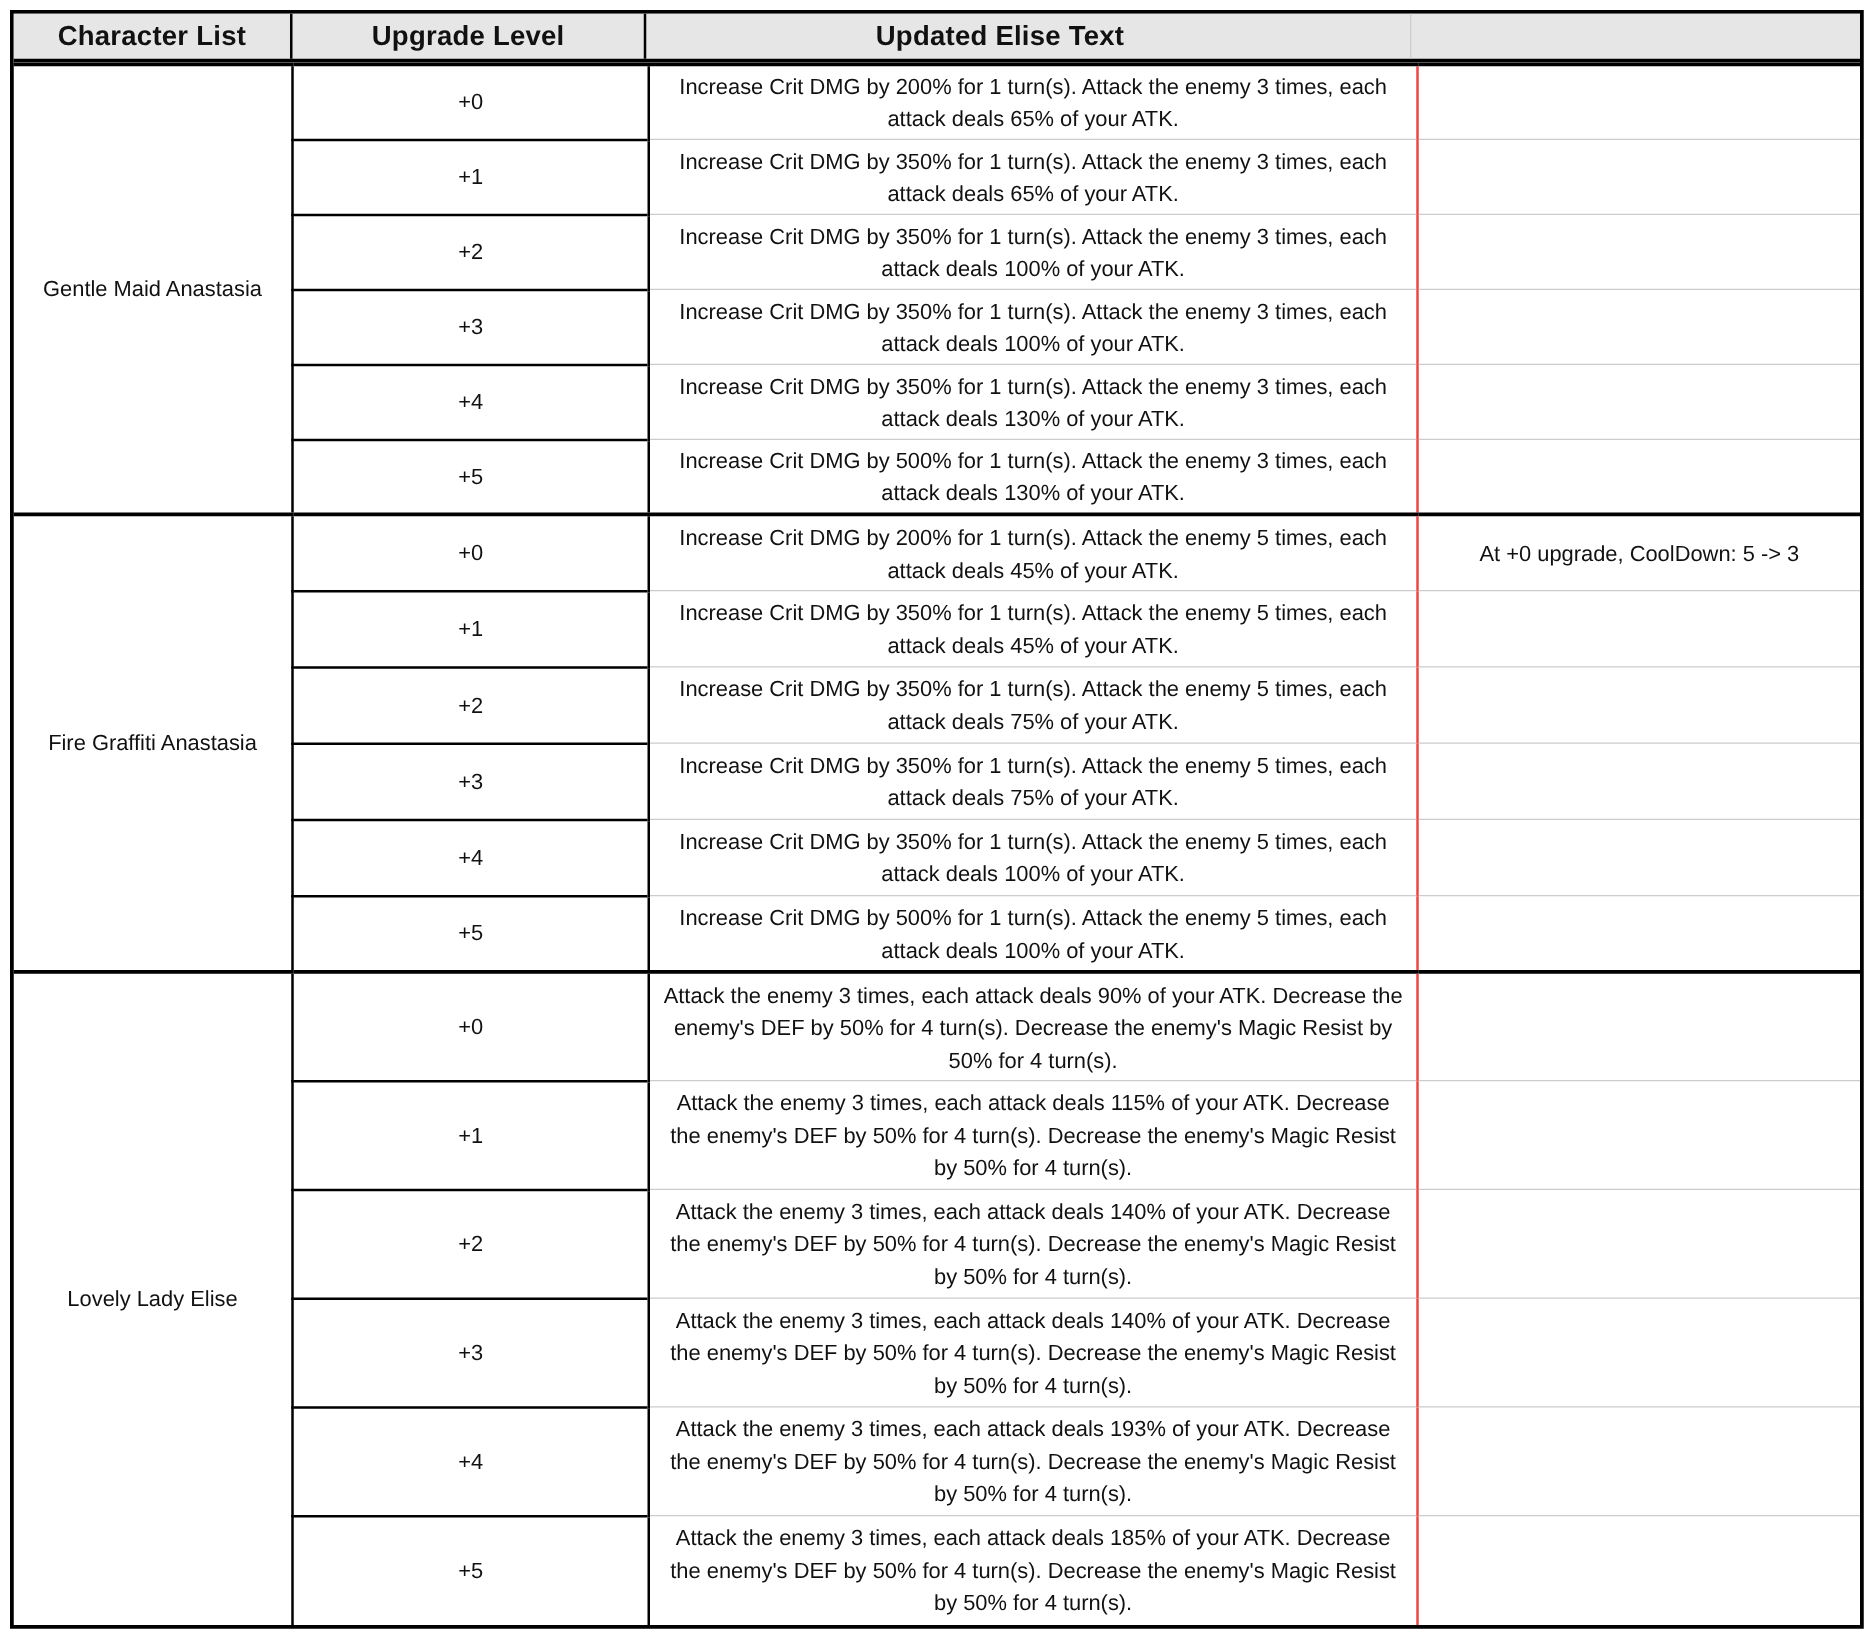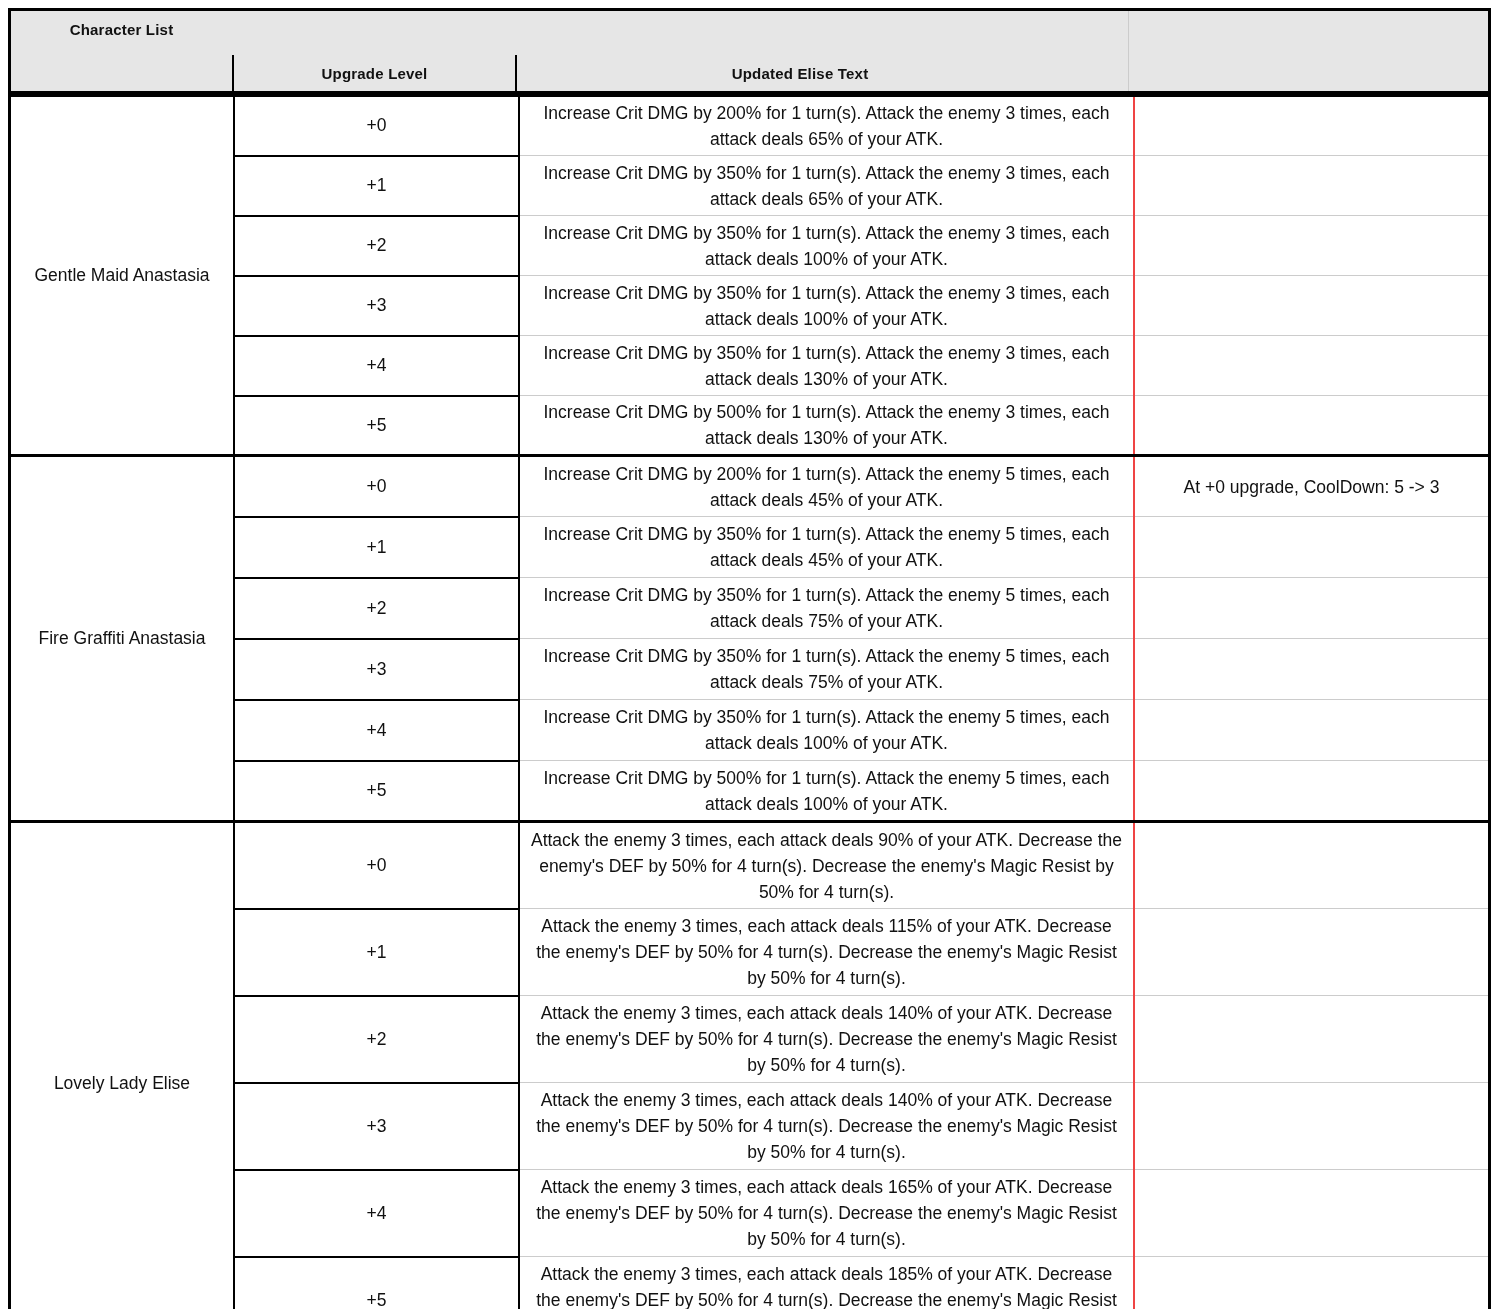--- a/index.html
+++ b/index.html
@@ -30,24 +30,24 @@
     background: #e6e6e6;
     border-bottom: 3px solid #000000;
   }
   .header-cell {
     box-sizing: border-box;
     height: 36px;
     display: flex;
     align-items: center;
     justify-content: center;
     font-weight: bold;
-    font-size: 15px;
+    font-size: 22px;
     letter-spacing: 0.2px;
   }
-  .header-cell + .header-cell { border-left: 2px solid #000000; margin-top: 44px; }
+  .header-cell + .header-cell { border-left: 2px solid #000000; }
   
   .header-row::after {
     content: "";
     position: absolute;
     left: 1117px;
     top: 0;
     bottom: 0;
     width: 1px;
     background: #cccccc;
   }
@@ -196,21 +196,21 @@
             <td class="skill-cell">Attack the enemy 3 times, each attack deals 140% of your ATK. Decrease the enemy's DEF by 50% for 4 turn(s). Decrease the enemy's Magic Resist by 50% for 4 turn(s).</td>
             <td class="other-cell"></td>
           </tr>
           <tr>
             <td class="level-cell">+3</td>
             <td class="skill-cell">Attack the enemy 3 times, each attack deals 140% of your ATK. Decrease the enemy's DEF by 50% for 4 turn(s). Decrease the enemy's Magic Resist by 50% for 4 turn(s).</td>
             <td class="other-cell"></td>
           </tr>
           <tr>
             <td class="level-cell">+4</td>
-            <td class="skill-cell">Attack the enemy 3 times, each attack deals 165% of your ATK. Decrease the enemy's DEF by 50% for 4 turn(s). Decrease the enemy's Magic Resist by 50% for 4 turn(s).</td>
+            <td class="skill-cell">Attack the enemy 3 times, each attack deals 193% of your ATK. Decrease the enemy's DEF by 50% for 4 turn(s). Decrease the enemy's Magic Resist by 50% for 4 turn(s).</td>
             <td class="other-cell"></td>
           </tr>
           <tr>
             <td class="level-cell">+5</td>
             <td class="skill-cell">Attack the enemy 3 times, each attack deals 185% of your ATK. Decrease the enemy's DEF by 50% for 4 turn(s). Decrease the enemy's Magic Resist by 50% for 4 turn(s).</td>
             <td class="other-cell"></td>
           </tr>
         </tbody>
       </table>
 

